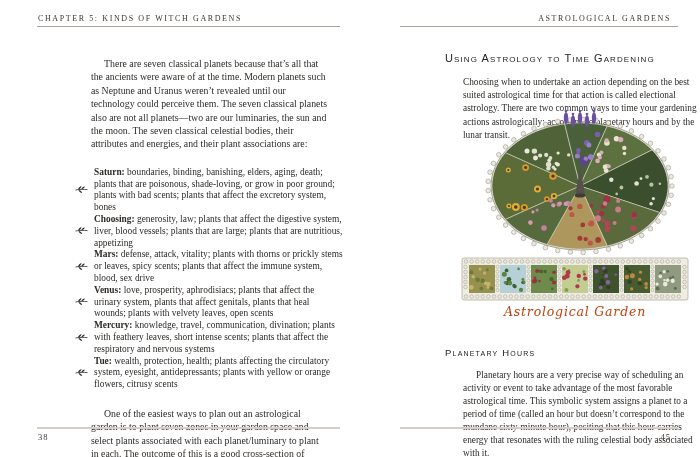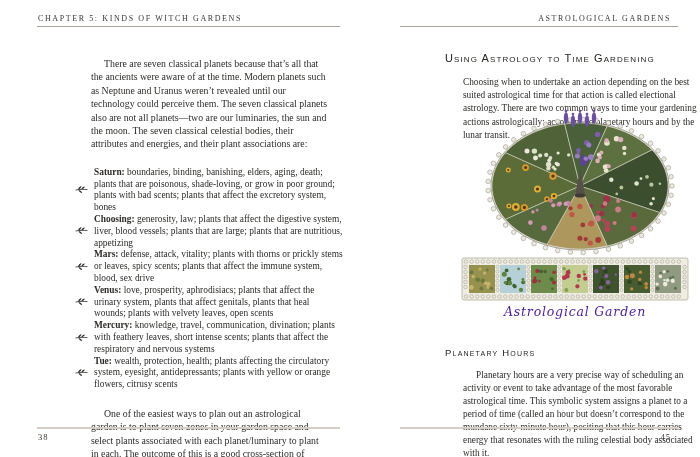--- a/index.html
+++ b/index.html
@@ -45,21 +45,21 @@
   }
   #right-intro{top:58px;}
   #right-hours-text{top:351px;line-height:13px;text-indent:13px;}
 
   figure.garden{position:absolute;top:108px;left:0;margin:0;width:290px;height:200px;}
   figure.garden svg{overflow:visible;display:block;}
 
   .caption{
     position:absolute;top:304px;left:62px;width:226px;text-align:center;
     font-family:"DejaVu Serif", serif;font-style:italic;
-    font-size:12.5px;letter-spacing:0.8px;color:#4c1d95;
+    font-size:12.5px;letter-spacing:0.8px;color:#c2410c;
   }
   .sub-heading{
     position:absolute;top:337px;left:45px;
     font-family:"Liberation Sans", sans-serif;font-weight:normal;
     font-variant:small-caps;font-size:9.5px;letter-spacing:1.2px;color:#26231f;
   }
 
   .foot-rule{position:absolute;top:427px;left:0;right:0;border-top:2px solid #d3cec6;}
   .page-number{position:absolute;top:432px;font-size:8.5px;letter-spacing:1px;color:#3b3733;}
   .page-number.left{left:1px;}

